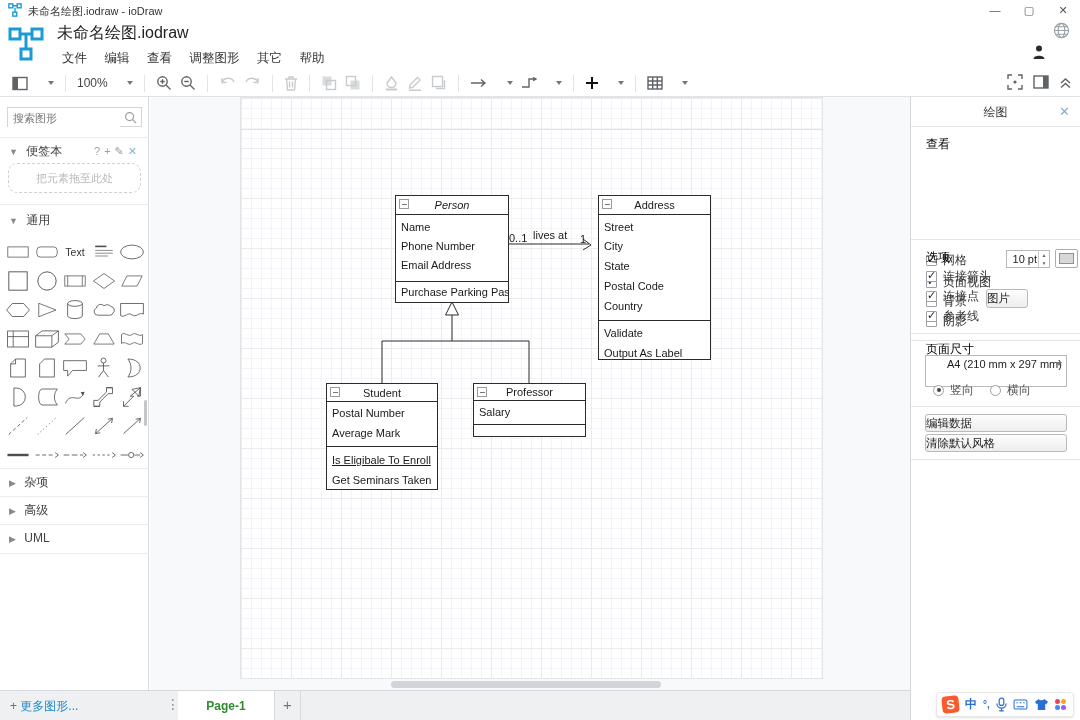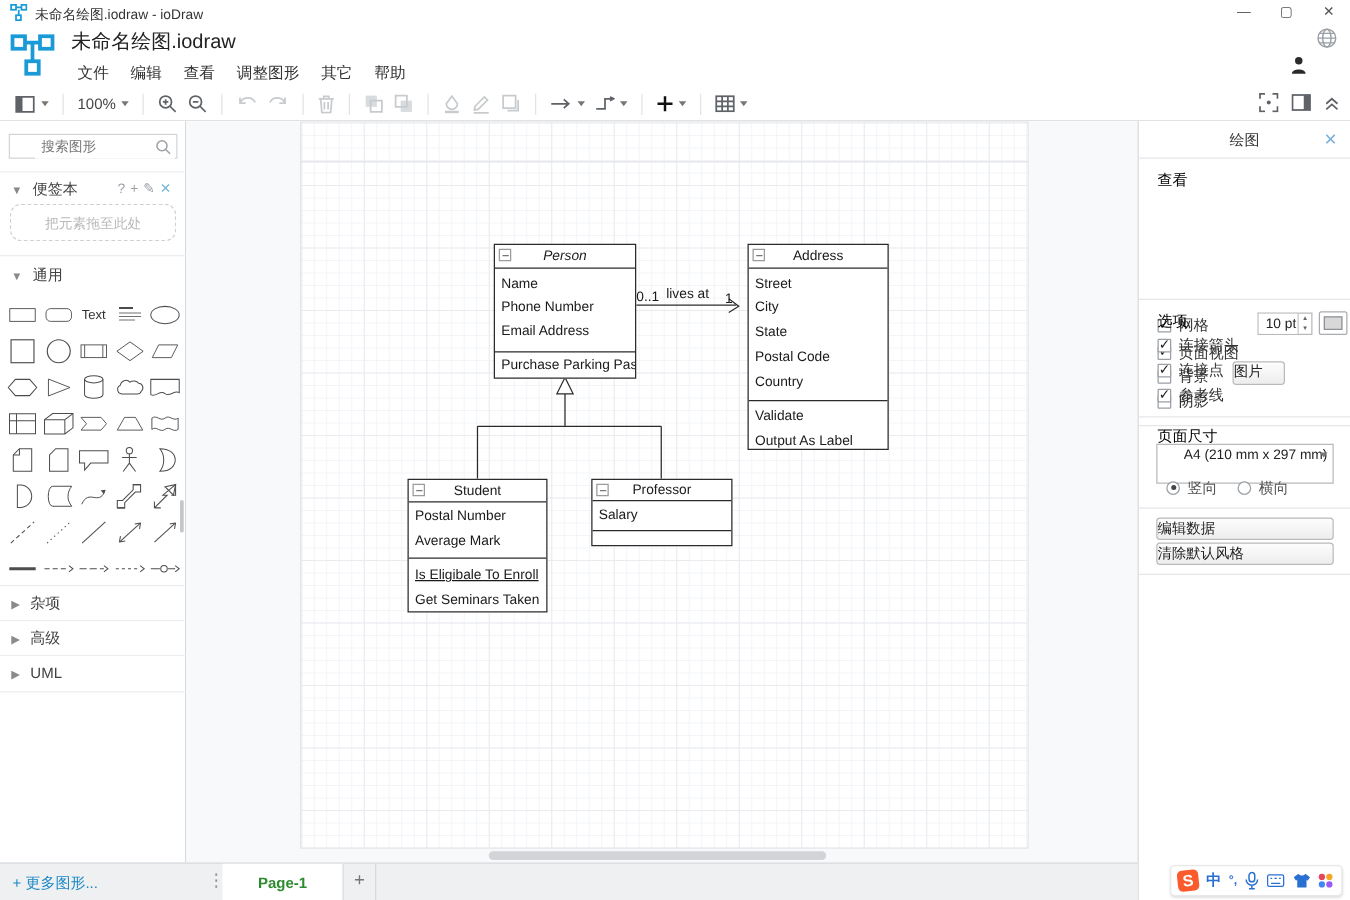--- a/index.html
+++ b/index.html
@@ -15,36 +15,36 @@
 
   
   #header { position:absolute; left:0; top:20px; width:1080px; height:50px; background:#fff; }
   #doc-title { position:absolute; left:57px; top:3px; font-size:16px; color:#222; }
   #menubar { position:absolute; left:55px; top:28px; font-size:12.5px; color:#333; }
   .menu-item { display:inline-block; padding:2px 7px; cursor:default; }
 
   
   #toolbar { position:absolute; left:0; top:70px; width:1080px; height:27px; background:#fff;
     border-bottom:1px solid #e2e2e2; display:flex; align-items:center; padding-left:8px; }
-  .tb-btn { display:flex; align-items:center; padding:2px 4px; gap:2px; }
+  .tb-btn { display:flex; align-items:center; padding:2px 4px; gap:17px; }
   .vsep { width:1px; height:17px; background:#e4e4e4; margin:0 7px; }
   .caret { width:0; height:0; border-left:3.5px solid transparent; border-right:3.5px solid transparent;
     border-top:4px solid #777; margin-left:2px; }
   .zoom-label { font-size:12px; color:#444; }
   .tb-right { position:absolute; right:8px; top:4px; display:flex; gap:10px; align-items:center; }
   svg.tbic { stroke:#5f6368; fill:none; stroke-width:1.4; }
   svg.tbic.dis { stroke:#c7cbce; }
 
   
   #sidebar { position:absolute; left:0; top:97px; width:149px; height:593px; background:#fff;
     border-right:1px solid #d8dadd; }
   #search-box { position:absolute; left:7px; top:10px; width:135px; height:20px;
     border:1px solid #d5d5d5; background:#fff; }
   #search-box input { width:112px; height:18px; border:0; outline:none; font-size:11px;
-    padding-left:5px; color:#444; font-family:inherit;margin-left:20px; }
+    padding-left:5px; color:#444; font-family:inherit; }
   #search-box .mag { position:absolute; right:4px; top:3px; }
   .sb-div { position:absolute; left:0; width:149px; border-top:1px solid #ececec; }
   .sec-head { position:absolute; left:0; width:148px; height:27px; line-height:27px;
     font-size:12px; color:#424242; padding-left:9px; cursor:default; background:#fff; }
   .sec-head .tri { color:#8a8a8a; font-size:9px; margin-right:5px; }
   .scr-icons { position:absolute; right:7px; top:0; font-size:11px; color:#9aa0a6; letter-spacing:4px; }
   .scr-icons .blue { color:#7bb6d9; }
   #dropzone { position:absolute; left:8px; top:66px; width:133px; height:30px;
     border:1.5px dashed #d0d0d0; border-radius:9px; color:#b9b9b9; font-size:11px;
     display:flex; align-items:center; justify-content:center; }

